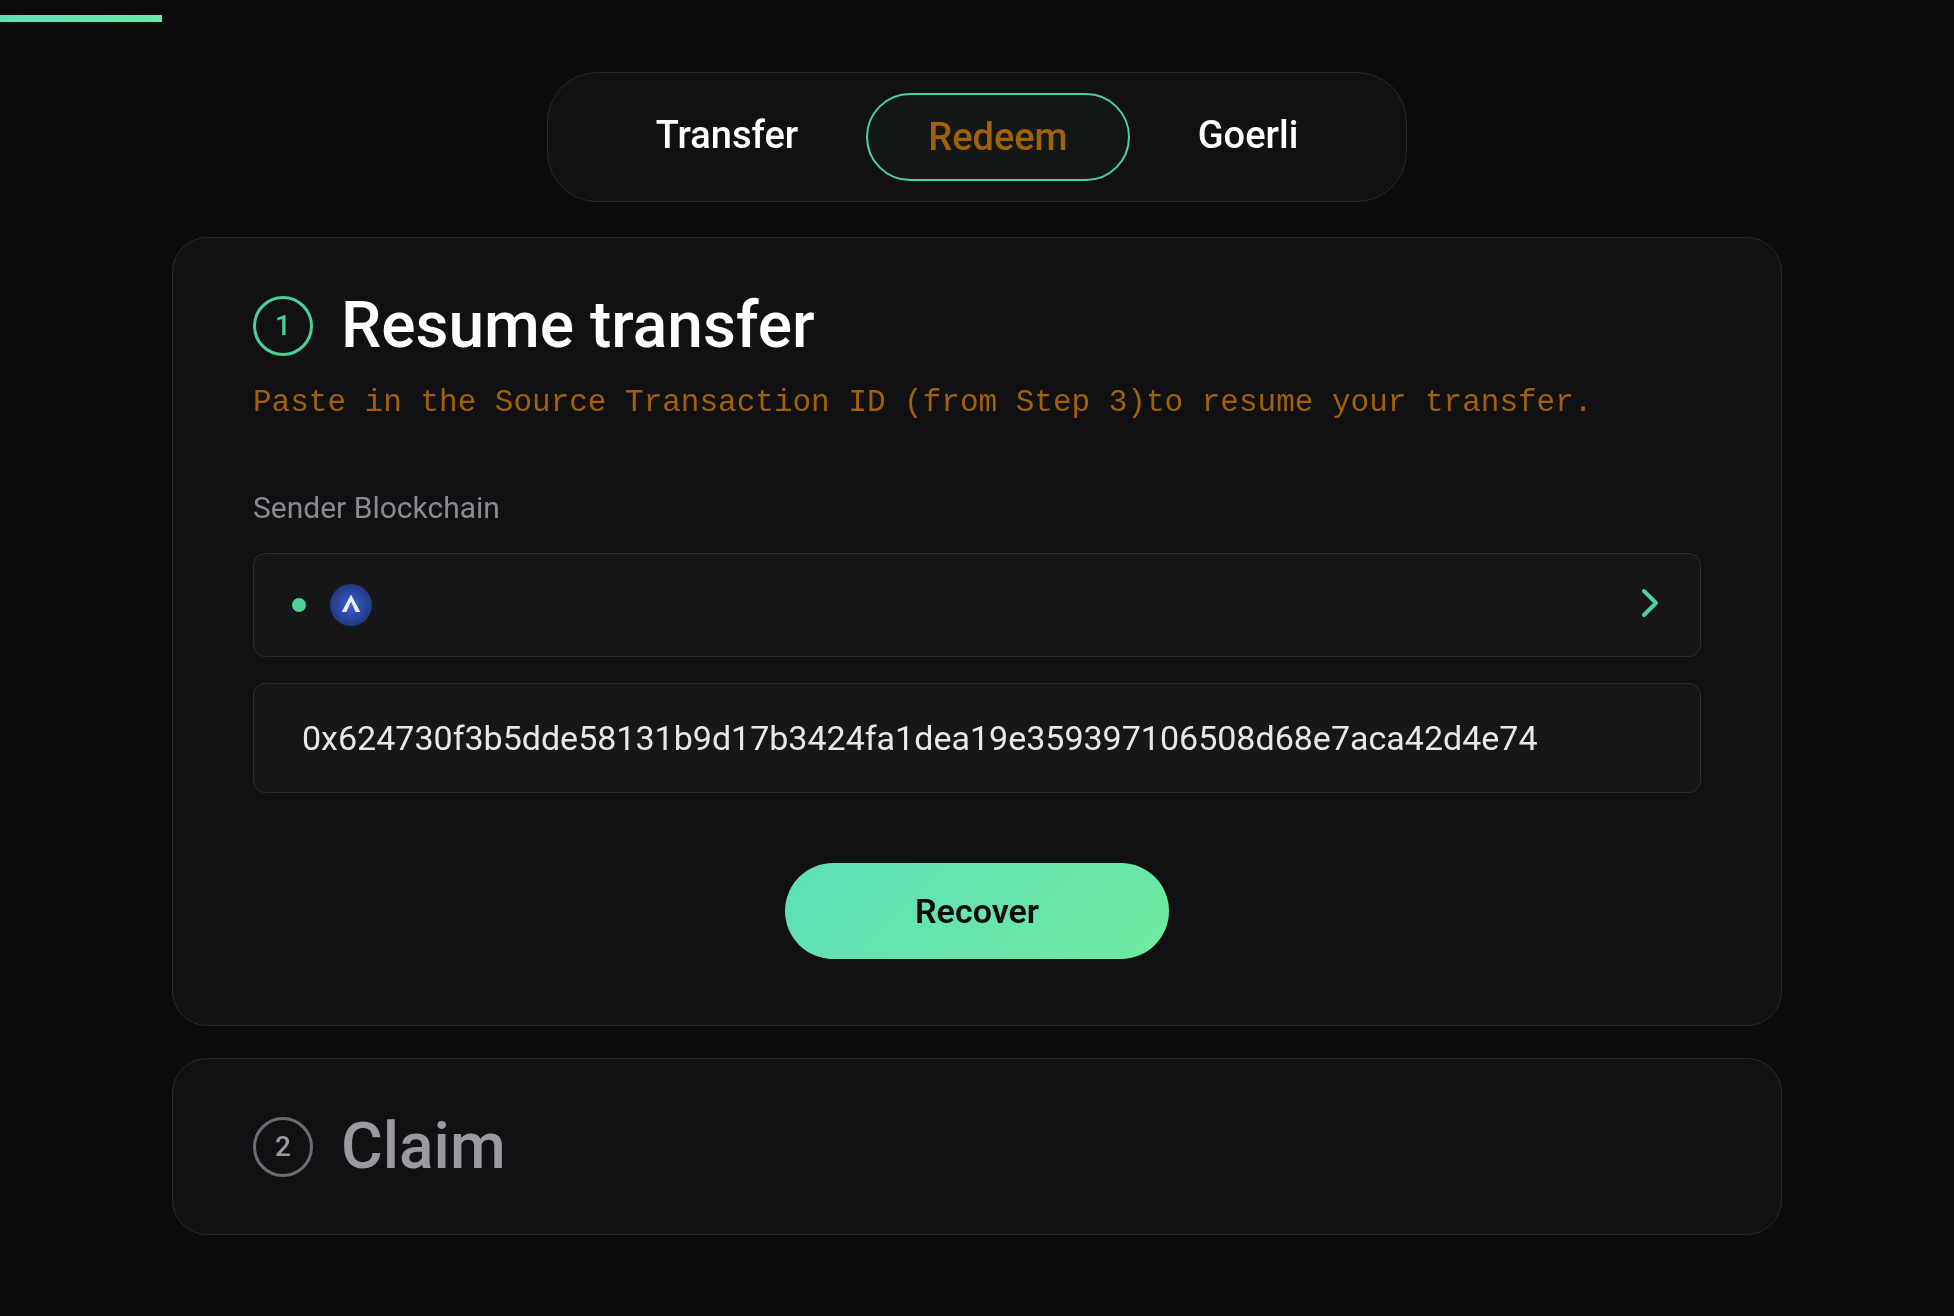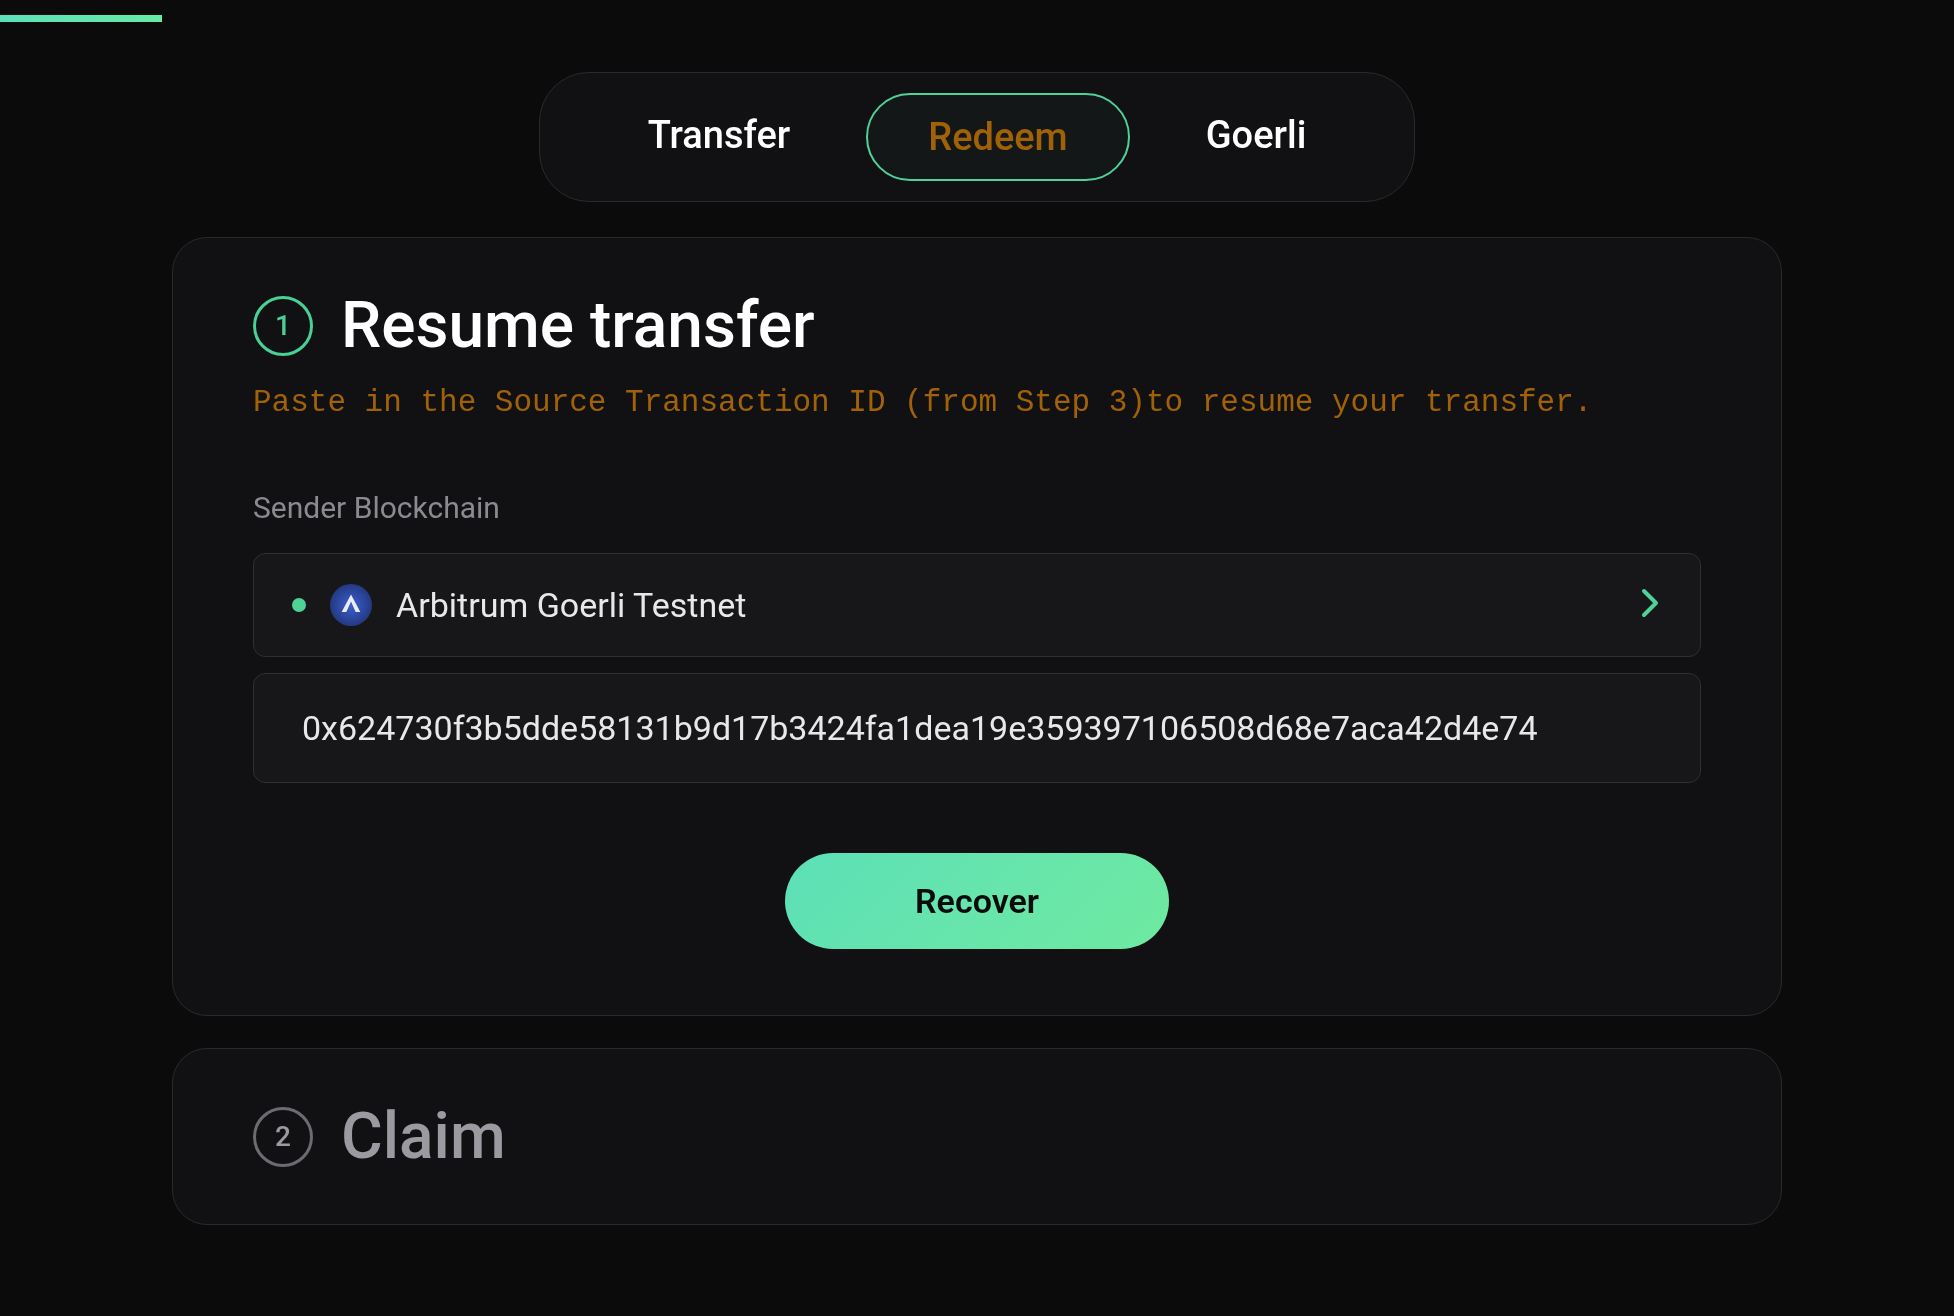--- a/index.html
+++ b/index.html
@@ -24,21 +24,21 @@
       left: 0;
     }
     .content {
       padding-top: 72px;
       display: flex;
       flex-direction: column;
       align-items: center;
     }
     .tabs {
       display: flex;
-      gap: 16px;
+      gap: 8px;
       border: 1px solid #2a2a2e;
       border-radius: 50px;
       padding: 20px 48px;
       background: #111113;
     }
     .tab {
       font-size: 38px;
       font-weight: 500;
       padding: 20px 60px;
       border-radius: 45px;
@@ -139,21 +139,21 @@
     }
     .chain-name {
       font-size: 34px;
       color: #e8e8ea;
       font-weight: 400;
     }
     .chevron {
       color: #4fd198;
     }
     .tx-input {
-      margin-top: 16px;
+      margin-top: 26px;
       border: 1px solid #2e2e33;
       border-radius: 12px;
       background: #17171a;
       padding: 34px 48px;
       font-size: 34px;
       color: #e8e8ea;
       width: 100%;
       font-family: inherit;
       outline: none;
     }
@@ -201,21 +201,20 @@
 
     <div class="field-label">Sender Blockchain</div>
     <div class="select-box">
       <div class="select-left">
         <div class="status-dot"></div>
         <div class="chain-icon">
           <svg viewBox="0 0 24 24" fill="none">
             <path d="M12 3 L4 18 L8 18 L12 9 L16 18 L20 18 Z" fill="#ffffff" opacity="0.9"></path>
           </svg>
         </div>
-        <div class="chain-name">Arbitrum Goerli Testnet</div>
       </div>
       <div class="chevron">
         <svg width="24" height="36" viewBox="0 0 24 36" fill="none">
           <path d="M6 6 L18 18 L6 30" stroke="#4fd198" stroke-width="4" stroke-linecap="round" stroke-linejoin="round"></path>
         </svg>
       </div>
     </div>
 
     <input class="tx-input" type="text" value="0x624730f3b5dde58131b9d17b3424fa1dea19e359397106508d68e7aca42d4e74" style="">
 

